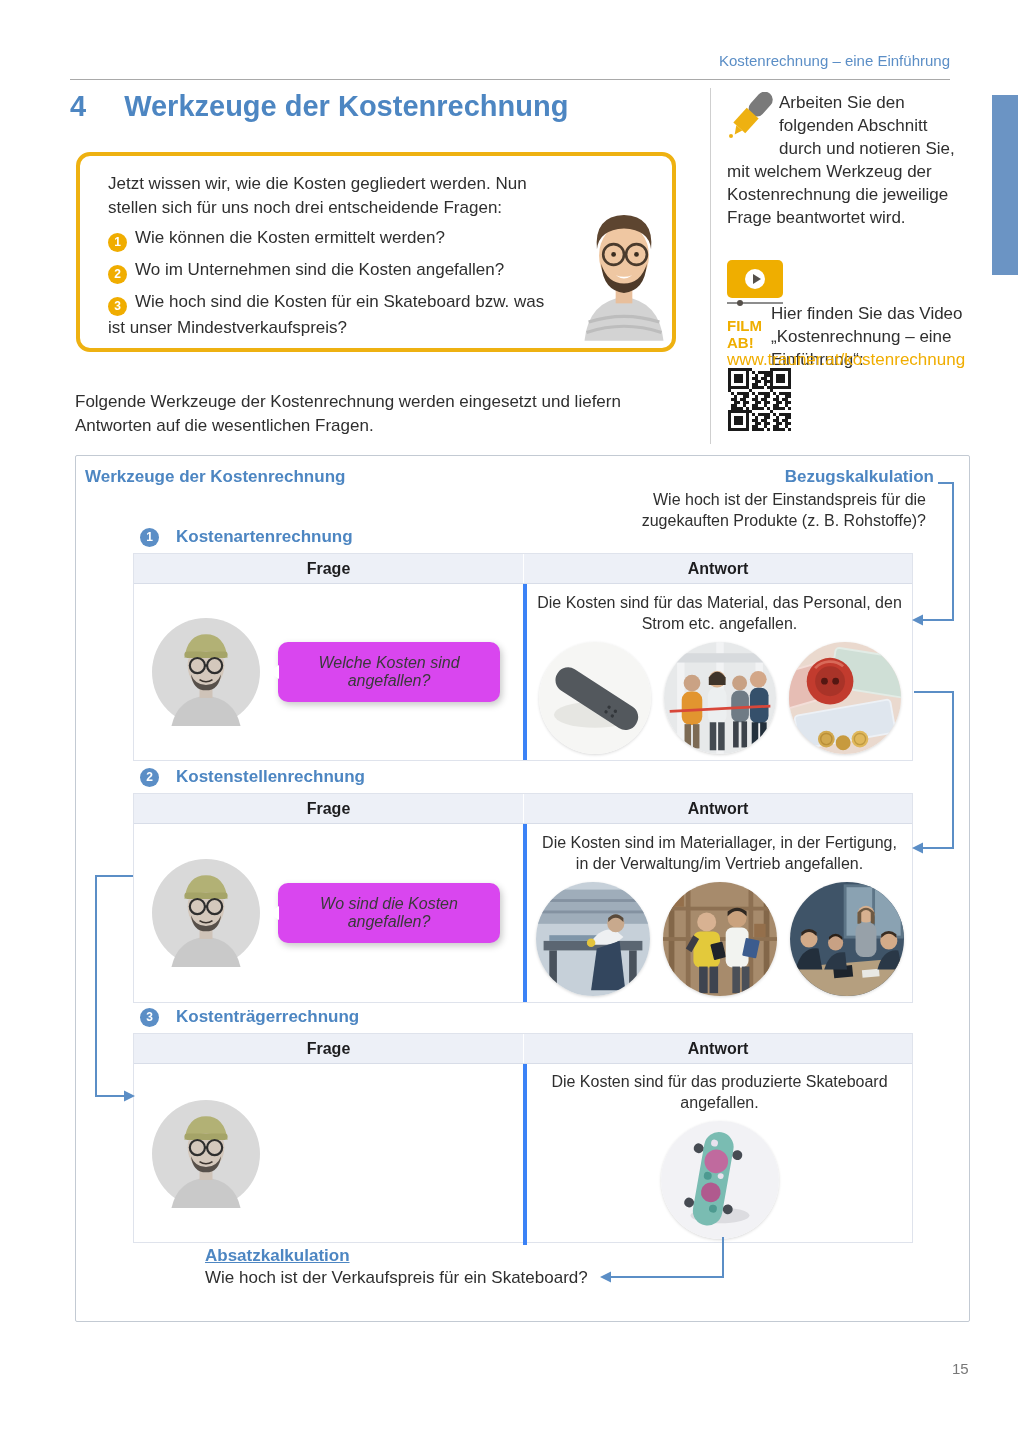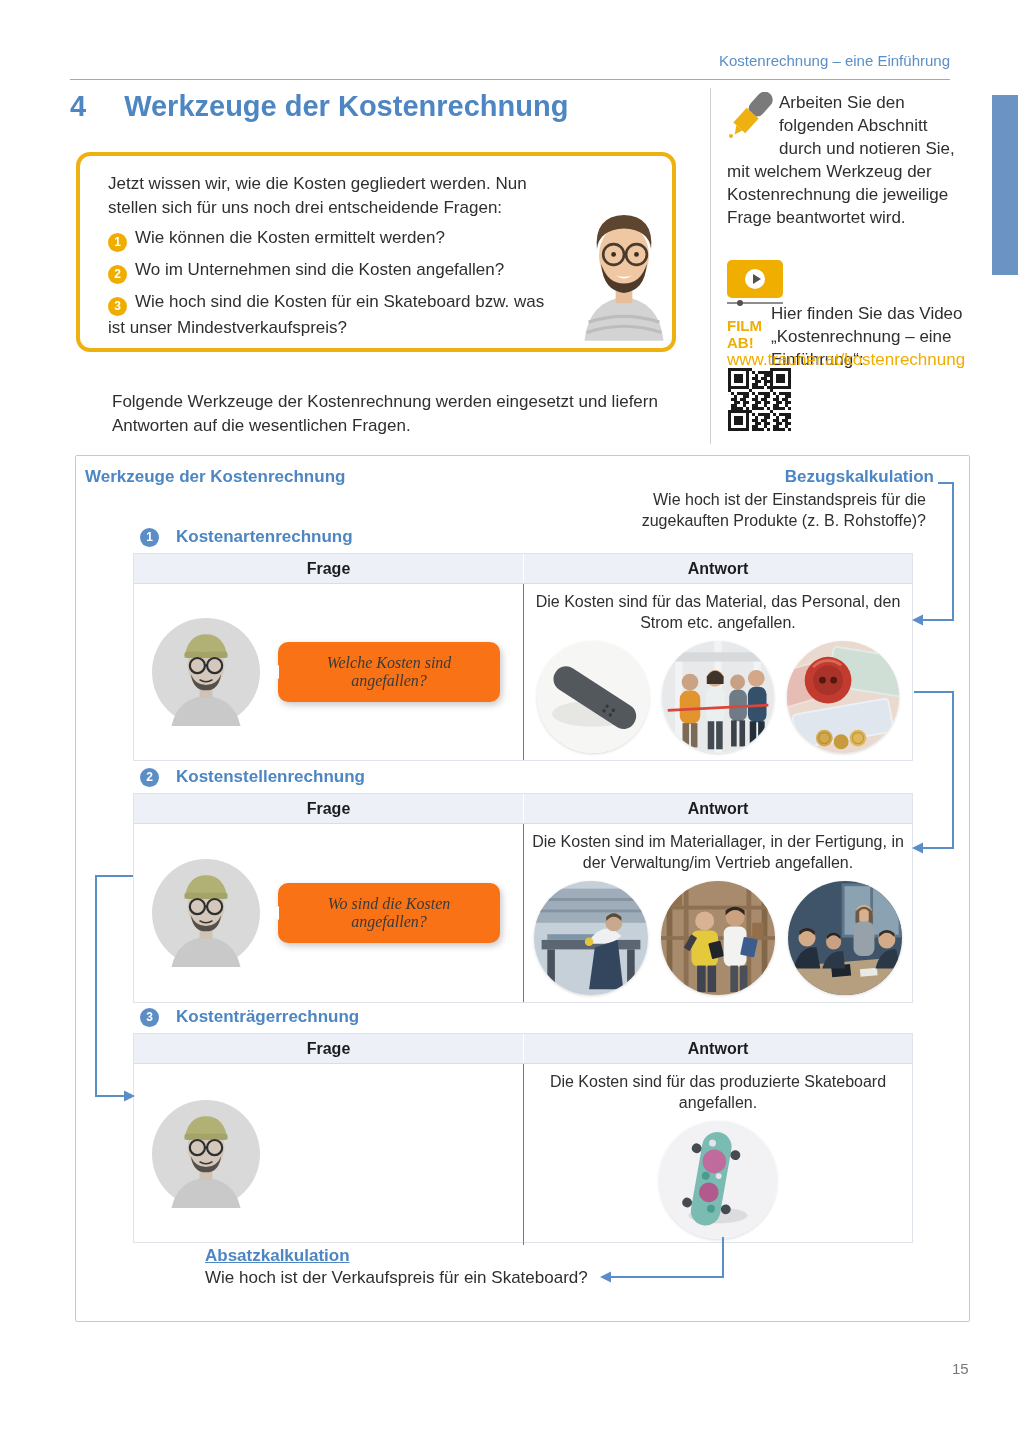--- a/index.html
+++ b/index.html
@@ -35,47 +35,47 @@
   .film-play{width:20px;height:20px;border-radius:50%;background:#fff;position:relative;}
   .film-play::after{content:"";position:absolute;left:8px;top:5px;border-left:8px solid #55504a;
                     border-top:5px solid transparent;border-bottom:5px solid transparent;}
   .film-bar{margin-top:4px;height:2px;background:#8d8d8d;position:relative;}
   .film-bar::after{content:"";position:absolute;left:10px;top:-2px;width:6px;height:6px;border-radius:50%;background:#55504a;}
   .film-label{width:48px;font-weight:bold;font-size:15px;line-height:1.1;color:#efae00;}
   .video-text{position:absolute;left:727px;top:303px;width:250px;font-size:17px;line-height:1.35;color:#2f2f2f;margin-left:44px;}
   .video-link{position:absolute;left:727px;top:350px;font-size:17px;color:#f0ad00;text-decoration:none;}
   .qr{position:absolute;left:728px;top:368px;width:63px;height:63px;}
 
-  .lead-par{position:absolute;left:75px;top:390px;width:625px;font-size:17px;line-height:1.4;color:#2f2f2f;margin-left:37px;}
+  .lead-par{position:absolute;left:75px;top:390px;width:625px;font-size:17px;line-height:1.4;color:#2f2f2f;}
 
   
   .diagram-box{position:absolute;left:75px;top:455px;width:893px;height:865px;
                border:1px solid #c3cad3;border-radius:2px;background:#fff;}
   .diagram-title{position:absolute;left:85px;top:467px;font-size:17px;font-weight:bold;color:#4d86c2;}
   .bezug-label{position:absolute;right:84px;top:467px;font-size:17px;font-weight:bold;color:#4d86c2;}
   .bezug-question{position:absolute;right:92px;top:490px;width:300px;font-size:16px;
                   text-align:right;line-height:1.3;color:#2f2f2f;}
 
   .tool{position:absolute;left:133px;width:778px;}
   .tool-head{position:absolute;left:7px;top:-26px;display:flex;align-items:center;gap:9px;
              font-size:17px;font-weight:bold;color:#4d86c2;white-space:nowrap;}
   .num-dot.blue{background:#5b8ec6;}
   .tool-table{position:absolute;left:0;top:0;width:778px;border:1px solid #dfe3ec;background:#fff;}
   .thead{display:grid;grid-template-columns:1fr 1fr;background:#edf0f7;border-bottom:1px solid #d8dde8;}
   .th{height:29px;display:flex;align-items:center;justify-content:center;
       font-size:16px;font-weight:bold;color:#1d1d1f;}
   .th + .th{border-left:1px solid #fff;}
   .tbody{display:grid;grid-template-columns:1fr 1fr;}
   .td{position:relative;}
-  .td + .td{border-left:1px solid #3b82f6;}
+  .td + .td{border-left:4px solid #3b82f6;justify-content:flex-end;}
   .frage-cell{display:flex;align-items:center;gap:18px;padding:10px 8px 10px 18px;}
   .avatar{width:108px;height:108px;flex:0 0 auto;}
-  .bubble{background:#f97316;border-radius:10px;box-shadow:2px 3px 7px rgba(0,0,0,.22);
+  .bubble{background:#d946ef;border-radius:10px;box-shadow:2px 3px 7px rgba(0,0,0,.22);
           padding:12px 16px;max-width:190px;font-size:16px;font-style:italic;
-          text-align:center;color:#3a3a3a;position:relative;font-family:Liberation Serif, serif;}
+          text-align:center;color:#3a3a3a;position:relative;}
   .bubble::before{content:"";position:absolute;left:-9px;top:38%;
                   border-right:10px solid #fff;border-top:7px solid transparent;border-bottom:7px solid transparent;}
   .antwort-cell{display:flex;flex-direction:column;align-items:center;padding:6px 8px;}
   .answer-text{font-size:16px;line-height:1.3;text-align:center;color:#2f2f2f;margin-top:2px;}
   .answer-images{display:flex;gap:13px;margin-top:7px;justify-content:center;}
   .circle-img{border-radius:50%;overflow:hidden;background:#fff;box-shadow:0 1px 3px rgba(0,0,0,.15);}
   .circle-img svg{display:block;width:100%;height:100%;}
 
   .absatz-label{position:absolute;left:205px;top:1246px;font-size:17px;font-weight:bold;color:#4d86c2;text-decoration:underline;}
   .absatz-question{position:absolute;left:205px;top:1268px;font-size:17px;color:#2f2f2f;}

